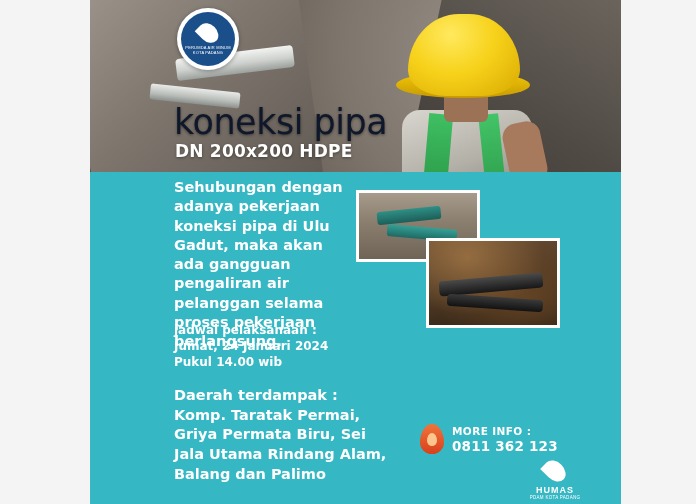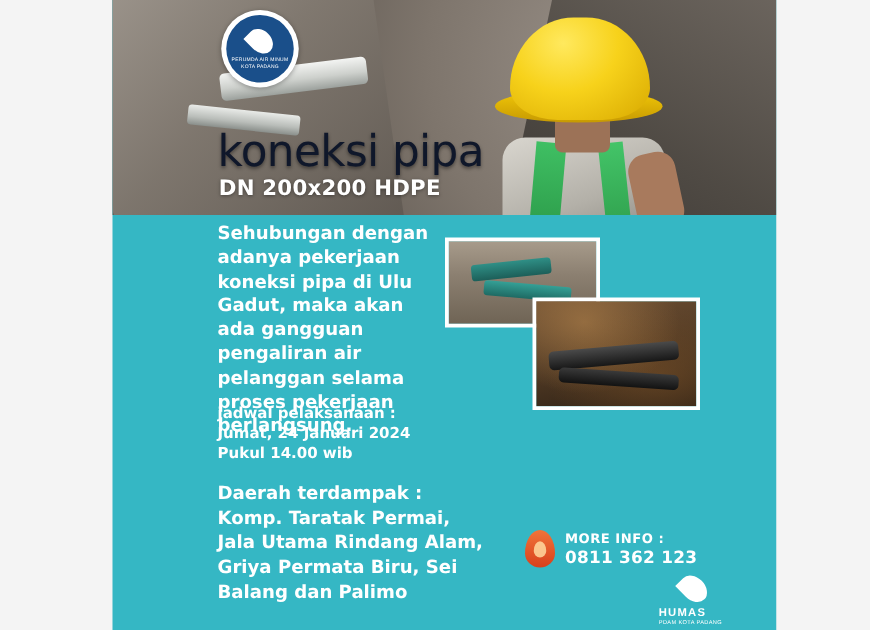--- a/index.html
+++ b/index.html
@@ -337,21 +337,21 @@
     font-weight: bold;
     letter-spacing: .2px;
     display: block;
     margin-top: 1px;
   }
   .corner-logo {
     position: absolute;
     right: 38px;
     bottom: 4px;
     width: 56px;
-    text-align: left;
+    text-align: center;
     color: #ffffff;
     font-family: "Liberation Sans", sans-serif;
   }
   .corner-logo .drop {
     width: 18px; height: 24px;
     margin: 0 auto 2px auto;
     background: #ffffff;
     border-radius: 0 50% 50% 50%;
     transform: rotate(-45deg);
   }
@@ -416,22 +416,22 @@
 
     <div class="schedule">
       <div>jadwal pelaksanaan :</div>
       <div>Jumat, 24 Januari 2024</div>
       <div>Pukul 14.00 wib</div>
     </div>
 
     <div class="affected">
       <div>Daerah terdampak :</div>
       <div>Komp. Taratak Permai,</div>
+      <div>Griya Permata Biru, Sei</div>
       <div>Jala Utama Rindang Alam,</div>
-      <div>Griya Permata Biru, Sei</div>
       <div>Balang dan Palimo</div>
     </div>
 
 
     <div class="moreinfo">
       <div class="flame-drop"></div>
       <div class="moreinfo-text">
         <span class="moreinfo-label">MORE INFO :</span>
         <span class="moreinfo-phone">0811 362 123</span>
       </div>

